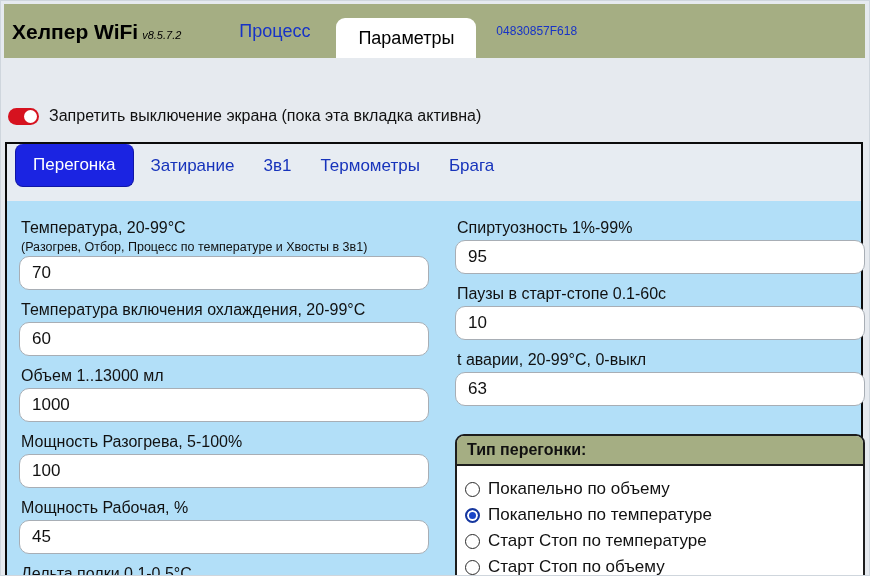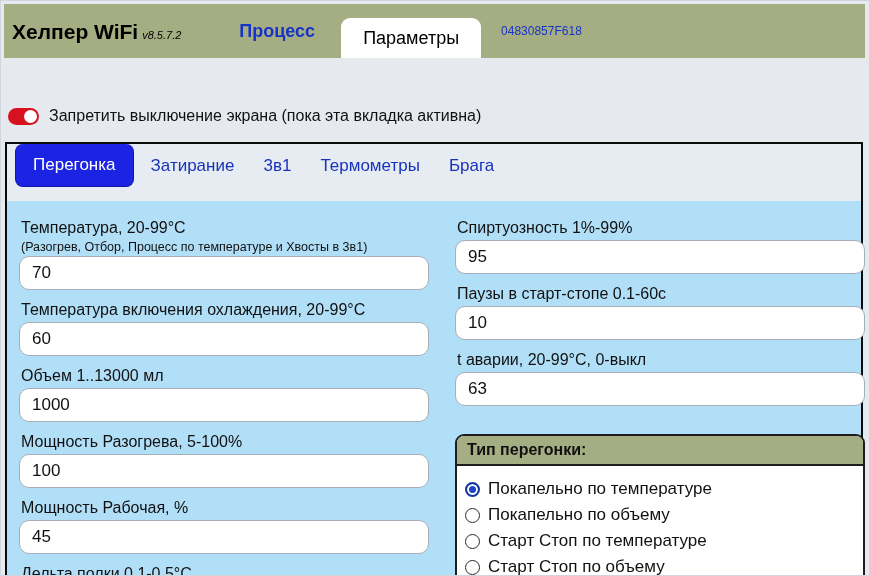--- a/index.html
+++ b/index.html
@@ -23,21 +23,20 @@
   }
   .brand { margin-left: 8px; display: flex; align-items: baseline; white-space: nowrap; }
   .brand-title { font-size: 21px; font-weight: bold; color: #000000; }
   .brand-version { font-size: 11px; font-style: italic; margin-left: 4px; color: #000; margin-top: 11px; }
   .hdr-tab {
     font-size: 18px;
     color: #1733c6;
     margin-left: 58px;
     cursor: pointer;
     white-space: nowrap;
-    font-weight: bold;
   }
   .hdr-tab-active {
     margin-left: 26px;
     align-self: flex-end;
     height: 40px;
     padding: 0 22px;
     background: #ffffff;
     border-radius: 9px 9px 0 0;
     color: #000;
     font-size: 18px;
@@ -235,26 +234,26 @@
       <div class="field-label">Паузы в старт-стопе 0.1-60с</div>
       <input class="field-input" value="10" style="">
 
       <div class="field-label">t аварии, 20-99°C, 0-выкл</div>
       <input class="field-input" value="63" style="">
 
       <div class="groupbox">
         <div class="groupbox-header">Тип перегонки:</div>
         <div class="groupbox-body">
           <div class="radio-row">
+            <span class="radio"></span>
+            <span>Покапельно по объему</span>
+          </div>
+          <div class="radio-row">
             <span class="radio checked"></span>
             <span>Покапельно по температуре</span>
-          </div>
-          <div class="radio-row">
-            <span class="radio"></span>
-            <span>Покапельно по объему</span>
           </div>
           <div class="radio-row">
             <span class="radio"></span>
             <span>Старт Стоп по температуре</span>
           </div>
           <div class="radio-row">
             <span class="radio"></span>
             <span>Старт Стоп по объему</span>
           </div>
         </div>

